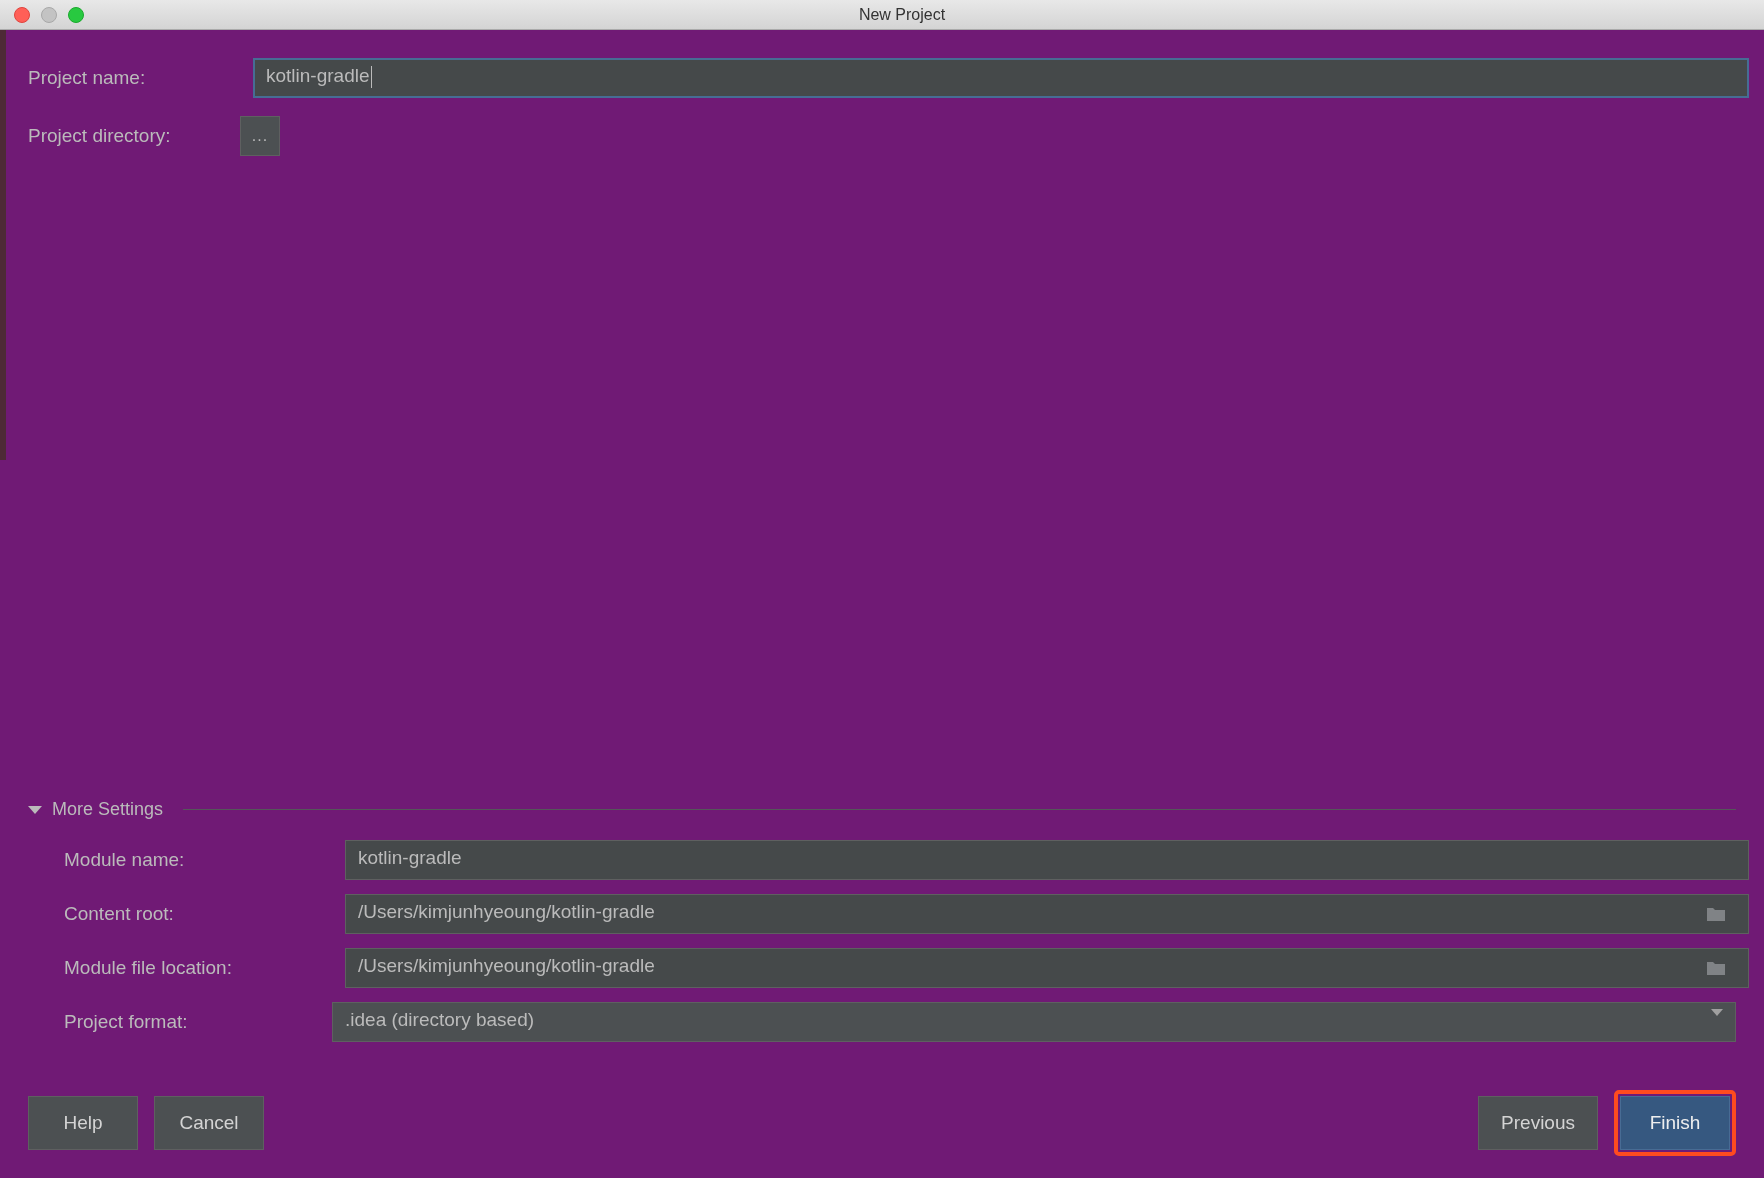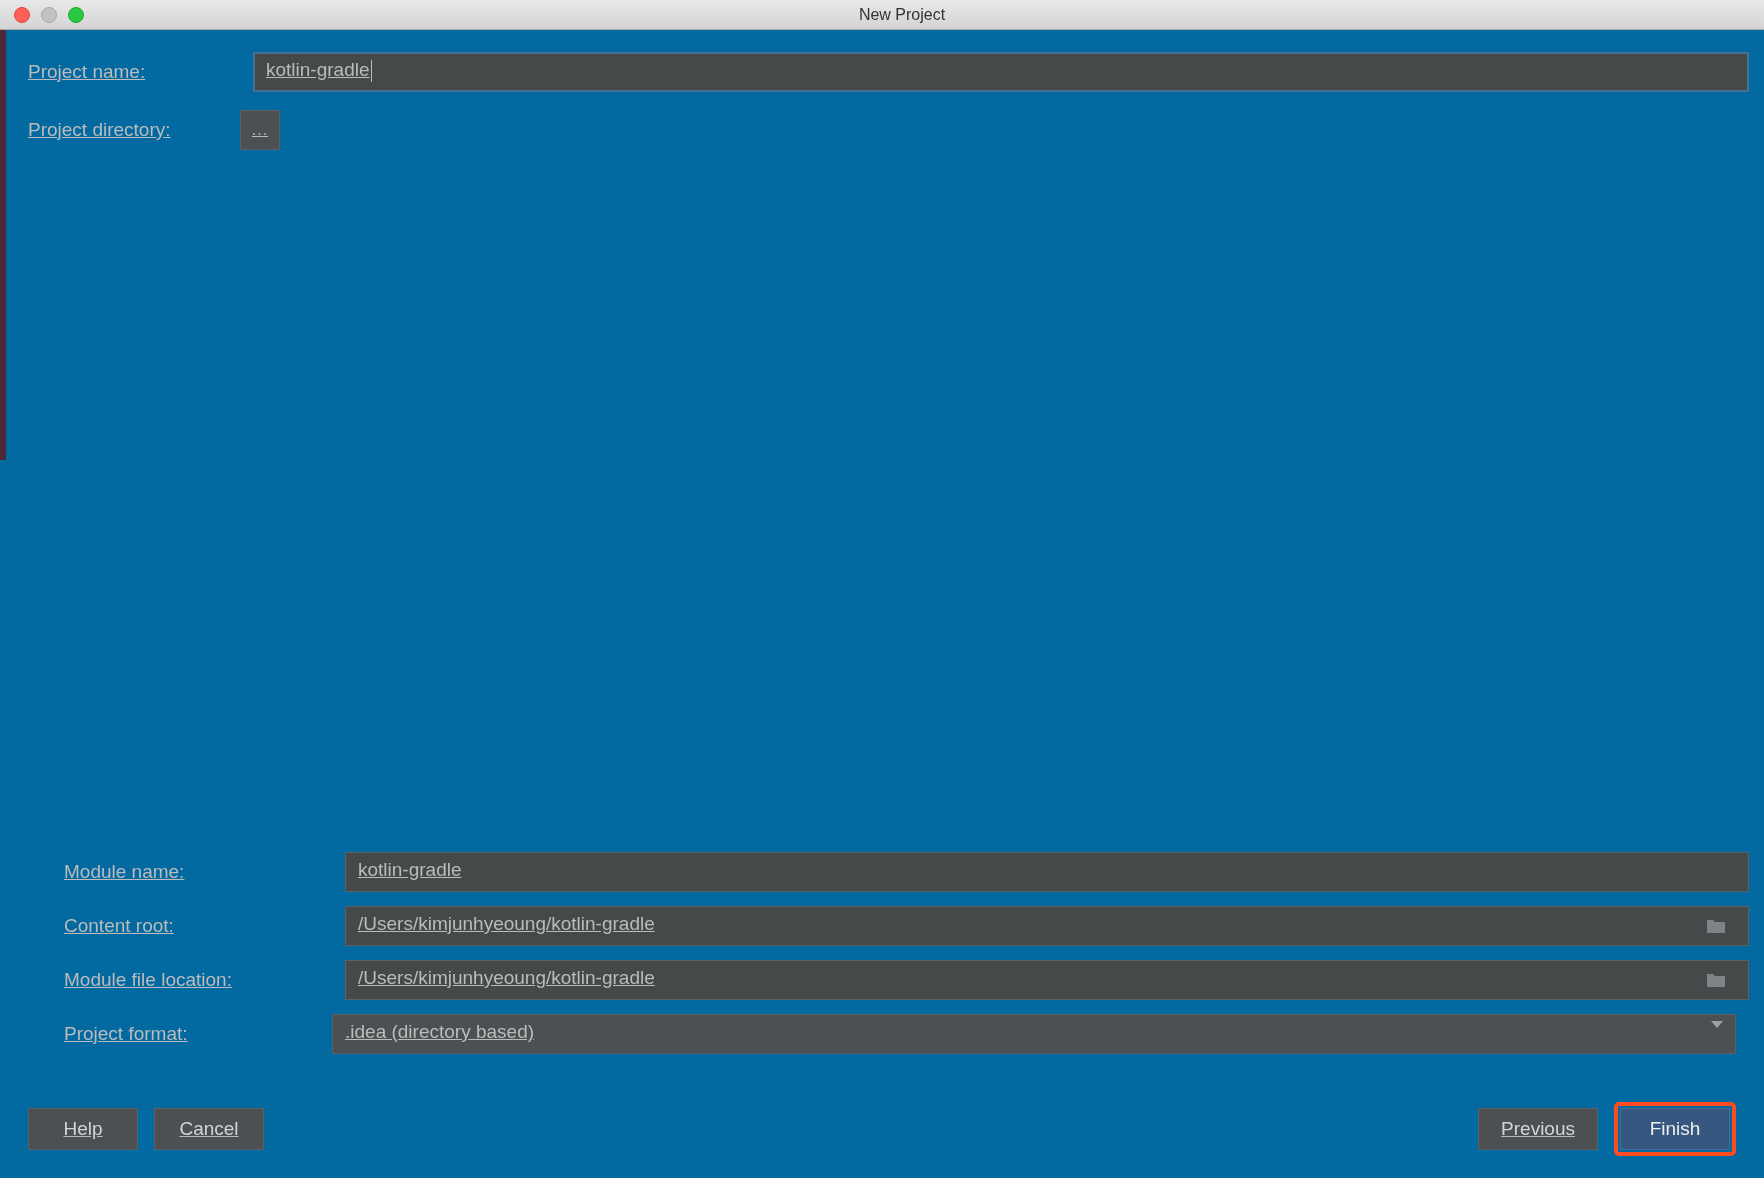--- a/index.html
+++ b/index.html
@@ -53,23 +53,22 @@
       left: 0;
       top: 30px;
       width: 6px;
       height: 430px;
       background: #4e2a36;
     }
     .content {
       flex: 1;
       display: flex;
       flex-direction: column;
-      padding: 22px 28px 22px 28px;
-      background: #0369a1;
-      text-decoration: underline;
+      padding: 28px 28px 22px 28px;
+      background: #701a75;
     }
     .form-top {
       display: grid;
       grid-template-columns: 200px 1fr auto;
       row-gap: 18px;
       column-gap: 12px;
       align-items: center;
     }
     .form-label {
       font-size: 19px;
@@ -181,21 +180,21 @@
       gap: 16px;
       margin-top: 48px;
       align-items: center;
     }
     .btn {
       background: #4c5052;
       border: 1px solid #5e6060;
       color: #d4d4d4;
       font-size: 19px;
       padding: 0 22px;
-      height: 42px;
+      height: 54px;
       min-width: 110px;
       cursor: pointer;
       display: inline-flex;
       align-items: center;
       justify-content: center;
     }
     .btn-group-left { display:flex; gap:16px; }
     .btn-group-right { margin-left:auto; display:flex; gap:16px; align-items:center; }
     .btn.primary {
       background: #365880;
@@ -239,20 +238,25 @@
         <span>kotlin-gradle</span><span class="caret"></span>
       </div>
     </div>
 
     <div class="form-label">Project directory:</div>
     <div class="browse-btn">...</div>
   </div>
 
   <div class="spacer"></div>
 
+  <div class="more-settings-header">
+    <div class="twisty"></div>
+    <div class="more-settings-label">More Settings</div>
+    <div class="rule"></div>
+  </div>
 
   <div class="more-settings-body">
     <div class="settings-grid">
       <div class="form-label">Module name:</div>
       <div class="text-input">
         <span>kotlin-gradle</span>
       </div>
 
       <div class="form-label">Content root:</div>
       <div class="input-with-folder">

